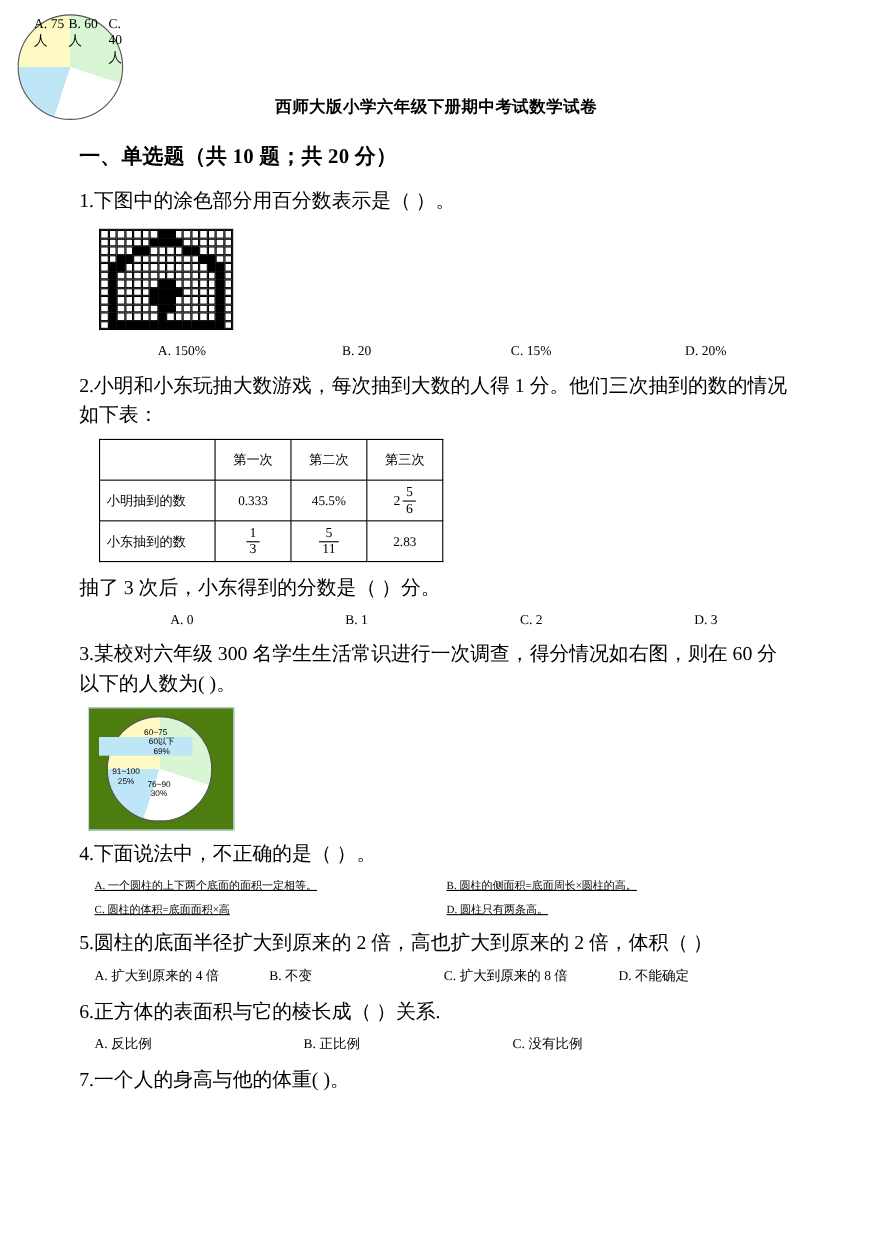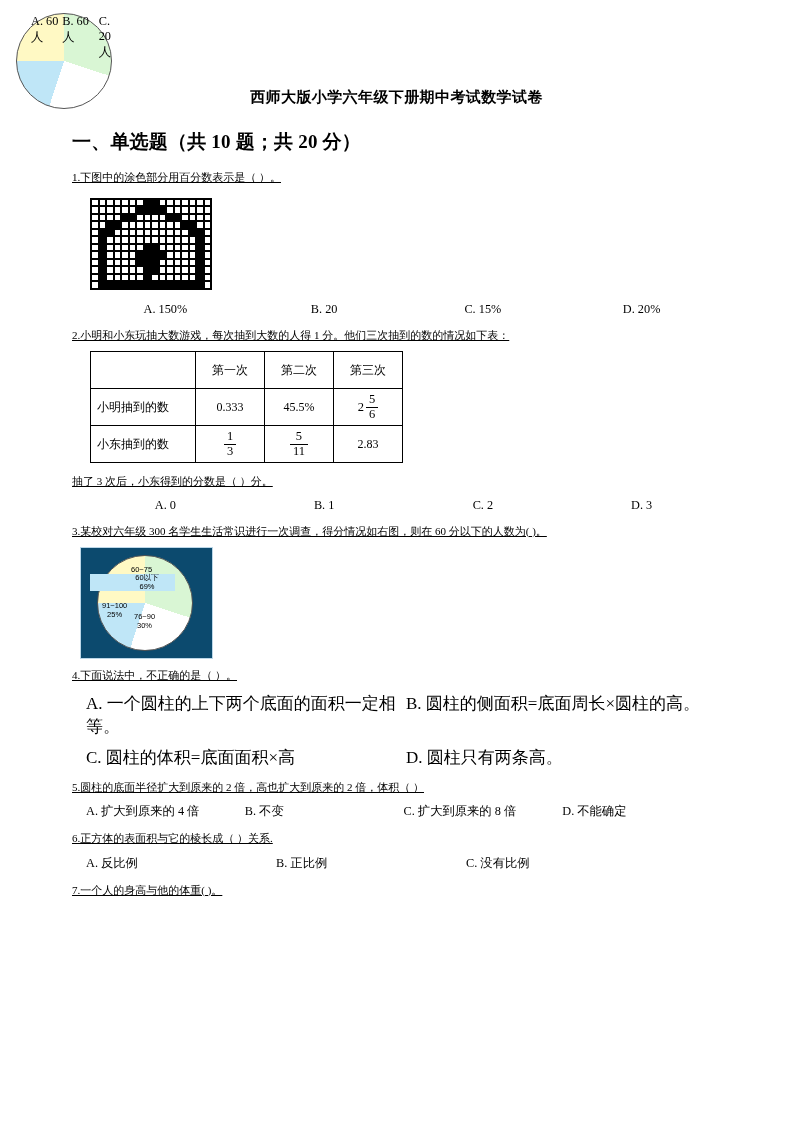--- a/index.html
+++ b/index.html
@@ -24,42 +24,42 @@
     margin:0 0 22px 0;
     letter-spacing:0.4px;
   }
   .section-title{
     font-size:19px;
     font-weight:bold;
     margin:0 0 14px 0;
     letter-spacing:0.2px;
   }
   .q{
-    font-size:11px;
+    font-size:18px;
     line-height:1.5;
     margin:0 0 8px 0;
-    text-decoration:underline;
   }
   .opts{
     display:flex;
     font-size:12.3px;
     margin:6px 0 10px 0;
     padding-left:14px;
   }
   .opts .o{ }
   .opts.w4 .o{ width:170px;text-align:center; }
   .opts.w3b .o{ width:190px; }
   .opts.w4b .o{ width:180px; }
   .opts.pie .o:nth-child(1){ width:150px; }
   .opts.pie .o:nth-child(2){ width:175px; }
 
   .two-line-opts{
-    font-size:17px;
+    font-size:10px;
     padding-left:14px;
     margin:6px 0 10px 0;
+    text-decoration:underline;
   }
   .two-line-opts .row{ display:flex; margin-bottom:8px;}
   .two-line-opts .row .o:first-child{ width:320px; }
 
   
   .gridpic{
     margin:12px 0 12px 18px;
     border:1px solid #000;
     width:120px;height:90px;
     display:grid;
@@ -96,21 +96,21 @@
     font-size:12.5px;
   }
   .frac .n{ display:block; border-bottom:1px solid #000; padding:0 3px;}
   .frac .d{ display:block; padding:0 3px;}
   .mixed{ display:inline-flex; align-items:center; gap:2px;}
   .mixed .w{ font-size:12.5px; }
 
   
   .pie-wrap{
     width:131px;height:110px;
-    background:#0c4a6e;
+    background:#4d7c0f;
     border:1px solid #bcd7e8;
     margin:8px 0 8px 8px;
     position:relative;
   }
   .pie{
     position:absolute;left:16px;top:7px;
     width:96px;height:96px;border-radius:50%;
     border:1px solid #555;
     box-sizing:border-box;
     background:
@@ -414,23 +414,23 @@
       <div class="lbl l3">
         <span>91~100</span><br><span>25%</span>
       </div>
       <div class="lbl l4">
         <span>60以下</span><br><span>69%</span>
       </div>
     </div>
   </div>
 
   <div class="opts pie">
-    <span class="o">A. 60 人</span>
+    <span class="o">A. 75 人</span>
     <span class="o">B. 60 人</span>
-    <span class="o">C. 20 人</span>
+    <span class="o">C. 40 人</span>
   </div>
 
   <div class="q">4.下面说法中，不正确的是（      ）。</div>
   <div class="two-line-opts">
     <div class="row">
       <span class="o">A. 一个圆柱的上下两个底面的面积一定相等。</span>
       <span class="o">B. 圆柱的侧面积=底面周长×圆柱的高。</span>
     </div>
     <div class="row">
       <span class="o">C. 圆柱的体积=底面面积×高</span>

